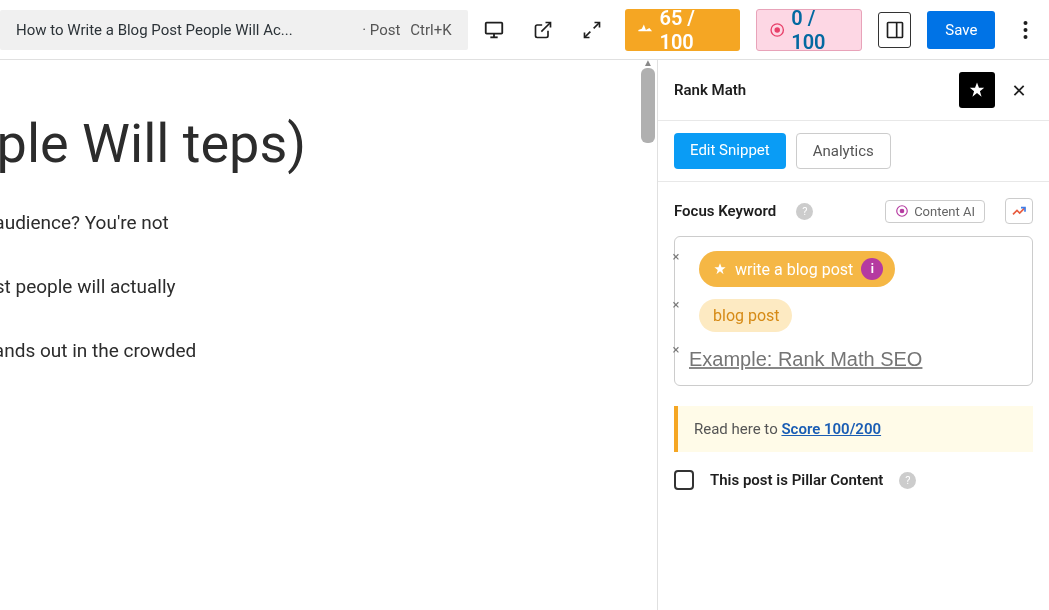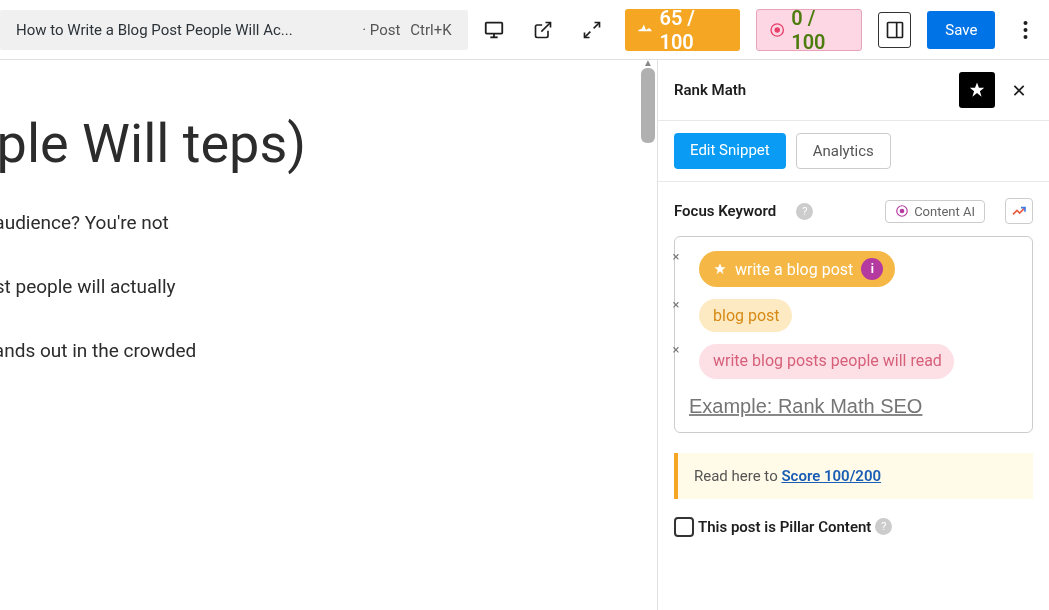--- a/index.html
+++ b/index.html
@@ -9,21 +9,21 @@
   .title-region { display: flex; align-items: center; background: #f0f0f0; height: 40px; padding: 0 16px; gap: 10px; width: 490px; margin-left: 0; border-radius: 2px; }
   .title-text { font-size: 15px; color: #2c3338; white-space: nowrap; overflow: hidden; text-overflow: ellipsis; flex: 1; }
   .title-type { font-size: 15px; color: #555; }
   .shortcut { font-size: 15px; color: #555; margin-left: auto; }
   
   .toolbar-icons { display: flex; align-items: center; gap: 16px; margin-left: auto; }
   .ico-btn { width: 36px; height: 36px; display: flex; align-items: center; justify-content: center; cursor: pointer; }
   
   .score-badge { display: flex; align-items: center; gap: 6px; padding: 0 12px; height: 42px; border-radius: 3px; font-size: 20px; font-weight: 600; }
   .score-orange { background: #f5a623; color: #fff; }
-  .score-pink { background: #fdd7e4; color: #4d7c0f; border: 1px solid #e8a3b9; }
+  .score-pink { background: #fdd7e4; color: #0369a1; border: 1px solid #e8a3b9; }
   
   .panel-btn { width: 36px; height: 36px; display:flex; align-items:center; justify-content:center; border: 1px solid #333; border-radius: 3px; cursor: pointer; }
   .save-btn { background: #0073e6; color: #fff; padding: 0 18px; height: 38px; border-radius: 3px; font-size: 15px; display:flex; align-items:center; cursor:pointer; }
   .more-btn { width: 30px; height: 36px; display:flex; align-items:center; justify-content:center; cursor:pointer; }
   
   .main { display: flex; height: 550px; }
   .editor { flex: 1; padding: 10px 0 0 0; overflow: hidden; position: relative; }
   .editor-scroll { position: absolute; right: 2px; top: 8px; width: 14px; height: 75px; background: #b0b0b0; border-radius: 6px; }
   .editor-scroll-arrow { position:absolute; right:4px; top:-3px; font-size:10px; color:#888;}
   .editor h1 { font-size: 54px; font-weight: 400; color: #2c2c2c; line-height: 1.25; margin: 40px 0 30px 0; margin-left: -220px; }
@@ -52,21 +52,21 @@
   .kw-remove { position: absolute; left: -16px; top: 2px; width: 14px; height: 14px; font-size: 13px; color: #777; cursor: pointer; display:flex; align-items:center; justify-content:center; }
   .kw-primary { background: #f5b745; color: #fff; }
   .kw-info { width: 22px; height: 22px; border-radius: 50%; background: #b53aa0; color: #fff; display:flex; align-items:center; justify-content:center; font-size: 12px; font-weight:bold; }
   .kw-2 { background: #fdeac2; color: #d68a15; }
   .kw-3 { background: #fde0e5; color: #d6607a; line-height:1.3; }
   .kw-input { border: none; outline: none; font-size: 20px; color: #888; padding: 8px 4px; width: 100%; text-decoration: underline; }
   
   .tip-box { background: #fffbe8; border-left: 4px solid #f5a623; padding: 14px 16px; margin-top: 20px; font-size: 15px; color: #555; }
   .tip-box a { color: #1a5db4; text-decoration: underline; font-weight: 600; }
   
-  .pillar-row { display: flex; align-items: center; gap: 4px; margin-top: 18px; }
+  .pillar-row { display: flex; align-items: center; gap: 16px; margin-top: 18px; }
   .pillar-check { width: 20px; height: 20px; border: 2px solid #333; border-radius: 4px; cursor: pointer; }
   .pillar-label { font-size: 15px; font-weight: 600; }
 </style>
 </head>
 <body>
 
 <div class="topbar">
   <div class="title-region">
     <span class="title-text">How to Write a Blog Post People Will Ac...</span>
     <span class="title-type"><span> · </span><span>Post</span></span>
@@ -185,23 +185,20 @@
           </div>
         </div>
         <div style="position:relative;">
           <span class="kw-remove">×</span>
           <div class="kw-pill kw-2">
             <span>blog post</span>
           </div>
         </div>
         <div style="position:relative;">
           <span class="kw-remove">×</span>
-          <div class="kw-pill kw-3">
-            <span>write blog posts people will read</span>
-          </div>
         </div>
         <input class="kw-input" placeholder="Example: Rank Math SEO" style="">
       </div>
 
       <div class="tip-box">
         <span>Read here to </span><a href="#">Score 100/200</a>
       </div>
 
       <div class="pillar-row">
         <div class="pillar-check"></div>

